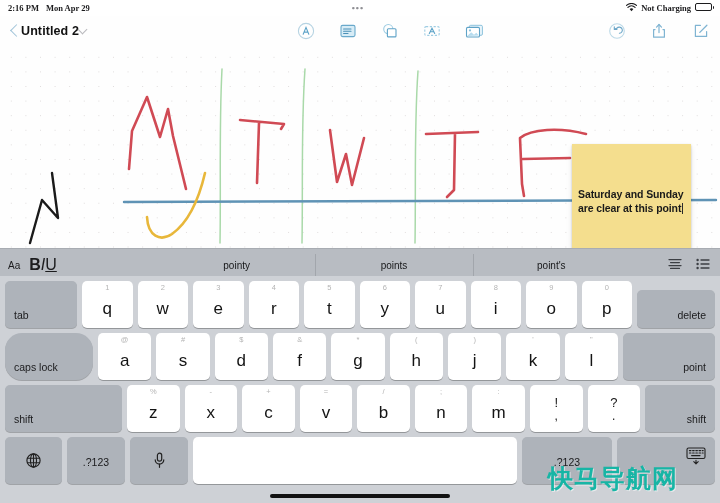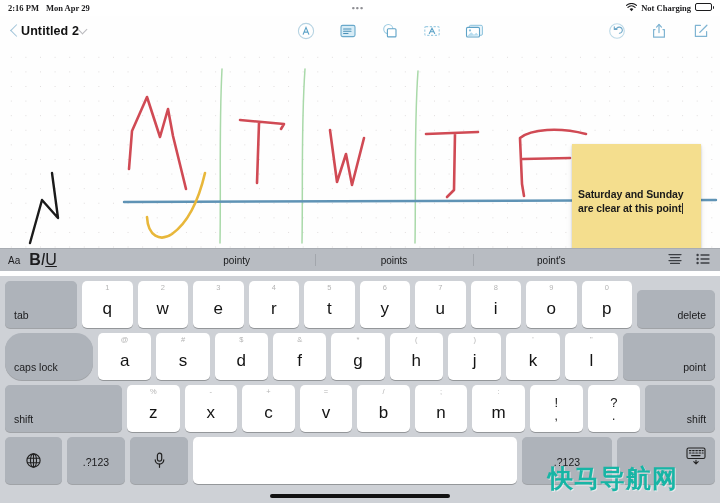--- a/index.html
+++ b/index.html
@@ -64,39 +64,39 @@
     background-color:#fefefe;
     background-image:radial-gradient(circle, #dfdcdc 0.7px, transparent 0.8px);
     background-size:14.6px 14.6px;
     background-position:4px 5px;
     overflow:hidden;
   }
   .canvas .ink{position:absolute;left:0;top:0;width:720px;height:203px;}
 
   
   .sticky{
-    position:absolute;left:572px;top:99px;width:129px;height:114px;
+    position:absolute;left:572px;top:99px;width:119px;height:114px;
     background:#f4de8e;
     box-shadow:0 1px 2px rgba(0,0,0,.20), 0 3px 6px rgba(0,0,0,.10);
     box-sizing:border-box;padding:4px 6px;
     display:flex;flex-direction:column;justify-content:center;
     z-index:5;
   }
   .sticky-text{
     font-size:10.5px;line-height:14px;color:#1a1a1a;font-weight:bold;
     letter-spacing:-.1px;position:relative;
   }
   .caret{
     display:inline-block;width:1.2px;height:11px;background:#2b2b2b;
     vertical-align:-2px;margin-left:.5px;
   }
 
   
   .predbar{
-    position:absolute;left:0;top:248px;width:720px;height:23px;
+    position:absolute;left:0;top:248px;width:720px;height:33px;
     background:#b8bcc2;
     border-top:1px solid #a8acb2;
     display:flex;align-items:center;box-sizing:border-box;
     font-size:10px;color:#17181a;
   }
   .pred-left{display:flex;align-items:center;gap:9px;padding-left:8px;width:150px;}
   .fmt-aa{font-size:10px;color:#1c1c1e;}
   .fmt-biu{font-size:16px;color:#1c1c1e;letter-spacing:0;}
   .fmt-biu i{font-style:italic;}
   .fmt-biu u{text-decoration:underline;}

